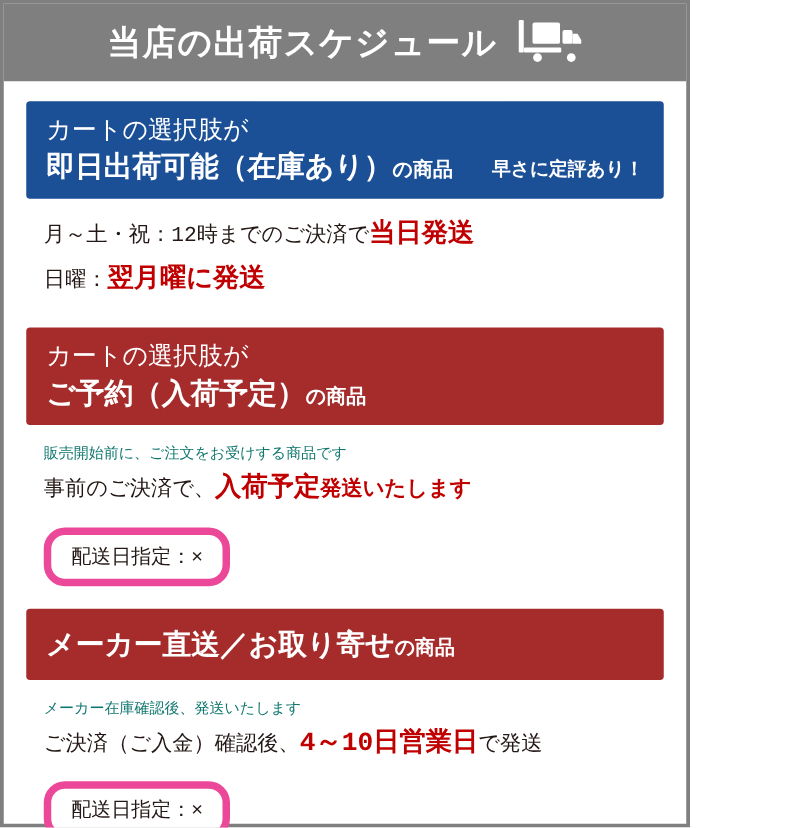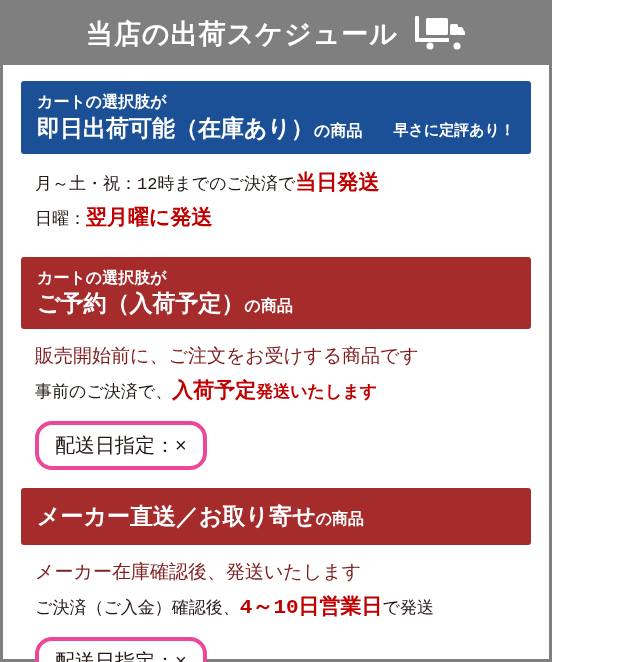--- a/index.html
+++ b/index.html
@@ -48,22 +48,22 @@
   .band {
     color: #ffffff;
     border-radius: 3px;
     padding: 10px 16px;
     box-sizing: border-box;
     position: relative;
   }
   .band.blue { background: #1b4f96; }
   .band.red  { background: #a62b2b; }
   .band-small {
-    font-size: 16px;
-    font-weight: bold;
+    font-size: 20px;
+    font-weight: normal;
     line-height: 1.35;
   }
   .band-large {
     font-size: 23px;
     font-weight: bold;
     line-height: 1.35;
     white-space: nowrap;
   }
   .band-large .suffix {
     font-size: 16px;
@@ -98,31 +98,31 @@
     color: #c00000;
     font-weight: bold;
     font-size: 21px;
   }
   .line .em-sm {
     color: #c00000;
     font-weight: bold;
     font-size: 17px;
   }
   .line.lead {
-    font-size: 19px;
-    color: #7f1d1d;
+    font-size: 12px;
+    color: #0f766e;
   }
   
   .pill {
     display: inline-block;
     margin: 10px 0 0 14px;
     padding: 7px 16px;
-    border: 4px solid #ec4899;
+    border: 6px solid #ec4899;
     border-radius: 17px;
-    font-size: 20px;
+    font-size: 16px;
     color: #231815;
     background: #ffffff;
     white-space: nowrap;
   }
   .gap-md { height: 18px; }
 </style>
 </head>
 <body>
 
 <div class="page">

